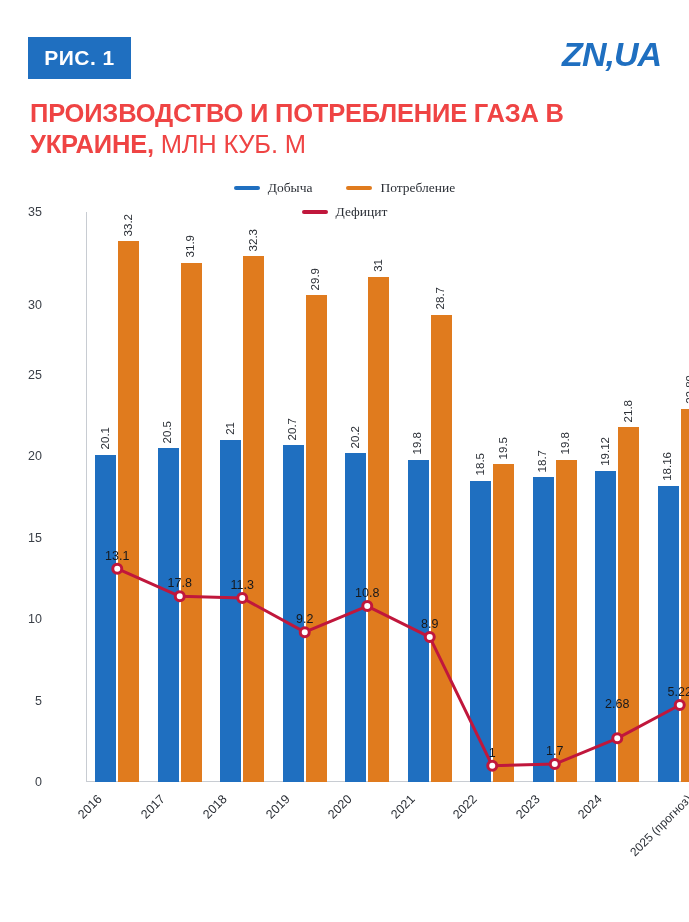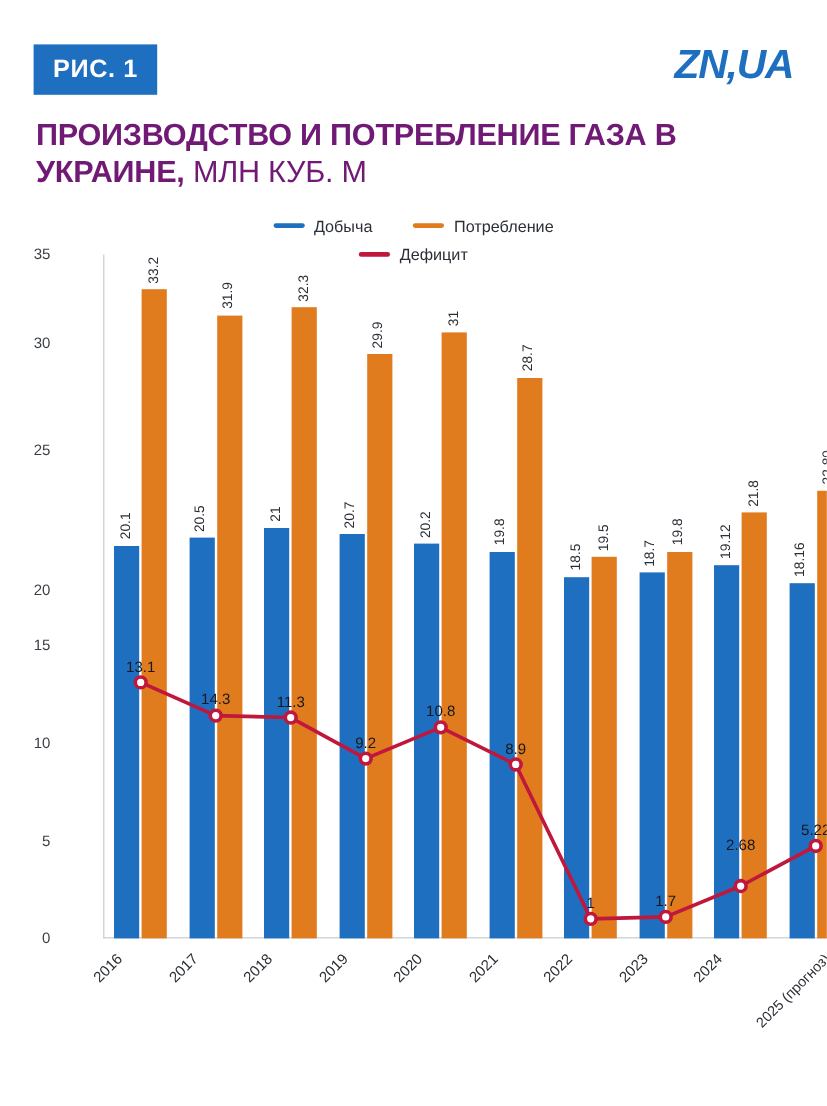--- a/index.html
+++ b/index.html
@@ -41,41 +41,41 @@
     font-style: italic;
     color: #1f6fc0;
     letter-spacing: -1px;
   }
   .title {
     position: absolute;
     left: 30px; top: 98px;
     width: 620px;
     font-size: 25.5px;
     font-weight: bold;
-    color: #701a75;
+    color: #ef4444;
     line-height: 1.22;
     letter-spacing: -0.2px;
   }
   .title .thin { font-weight: normal; }
 
   
   .legend {
     position: absolute;
     left: 0; top: 176px;
     width: 689px;
   }
   .legend-row {
     display: flex;
     justify-content: center;
     align-items: center;
     gap: 34px;
     height: 24px;
   }
   .legend-item {
-    display: flex; align-items: center; gap: 8px;
+    display: flex; align-items: center; gap: 8px; font-family: Liberation Serif, serif;
   }
   .legend-swatch {
     display: inline-block;
     width: 26px; height: 4px;
     border-radius: 2px;
   }
   .legend-label {
     font-size: 13.5px;
     color: #2b2f36;
   }
@@ -225,23 +225,23 @@
       </div>
     </div>
   </div>
 
   <div class="plot-wrap">
     <div class="y-axis-labels" id="y-axis">
         <div class="y-tick" style="top: 570px;">0</div>
         <div class="y-tick" style="top: 488.571px;">5</div>
         <div class="y-tick" style="top: 407.143px;">10</div>
         <div class="y-tick" style="top: 325.714px;">15</div>
-        <div class="y-tick" style="top: 244.286px; margin-top: 36px;">20</div>
+        <div class="y-tick" style="top: 244.286px;">20</div>
         <div class="y-tick" style="top: 162.857px;">25</div>
-        <div class="y-tick" style="top: 74px;">30</div>
+        <div class="y-tick" style="top: 93px;">30</div>
         <div class="y-tick" style="top: 0px;">35</div>
       </div>
     <div class="plot" id="plot">
       <div class="axis-line-v"></div>
       <div class="axis-line"></div>
       <div class="groups" id="groups">
           <div class="group">
             <div class="bars">
               <div class="bar prod" style="height: 327.343px;">
                 <span class="vlabel" style="bottom: 332.343px;">20.1</span>
@@ -350,21 +350,21 @@
           <circle cx="218.75" cy="420.1714285714286" r="4.5" fill="#ffffff" stroke="#c0173c" stroke-width="3"></circle>
           <circle cx="281.25" cy="394.1142857142857" r="4.5" fill="#ffffff" stroke="#c0173c" stroke-width="3"></circle>
           <circle cx="343.75" cy="425.0571428571428" r="4.5" fill="#ffffff" stroke="#c0173c" stroke-width="3"></circle>
           <circle cx="406.25" cy="553.7142857142857" r="4.5" fill="#ffffff" stroke="#c0173c" stroke-width="3"></circle>
           <circle cx="468.75" cy="552.0857142857143" r="4.5" fill="#ffffff" stroke="#c0173c" stroke-width="3"></circle>
           <circle cx="531.25" cy="526.3542857142857" r="4.5" fill="#ffffff" stroke="#c0173c" stroke-width="3"></circle>
           <circle cx="593.75" cy="492.9685714285714" r="4.5" fill="#ffffff" stroke="#c0173c" stroke-width="3"></circle>
         </svg>
       <div id="line-labels">
           <div class="line-label" style="left: 31.25px; top: 350.657px;">13.1</div>
-          <div class="line-label" style="left: 93.75px; top: 378.343px;">14.3</div>
+          <div class="line-label" style="left: 93.75px; top: 378.343px;">17.8</div>
           <div class="line-label" style="left: 156.25px; top: 379.971px;">11.3</div>
           <div class="line-label" style="left: 218.75px; top: 414.171px;">9.2</div>
           <div class="line-label" style="left: 281.25px; top: 388.114px;">10.8</div>
           <div class="line-label" style="left: 343.75px; top: 419.057px;">8.9</div>
           <div class="line-label" style="left: 406.25px; top: 547.714px;">1</div>
           <div class="line-label" style="left: 468.75px; top: 546.086px;">1.7</div>
           <div class="line-label" style="left: 531.25px; top: 499px;">2.68</div>
           <div class="line-label" style="left: 593.75px; top: 486.969px;">5.22</div>
         </div>
     </div>

